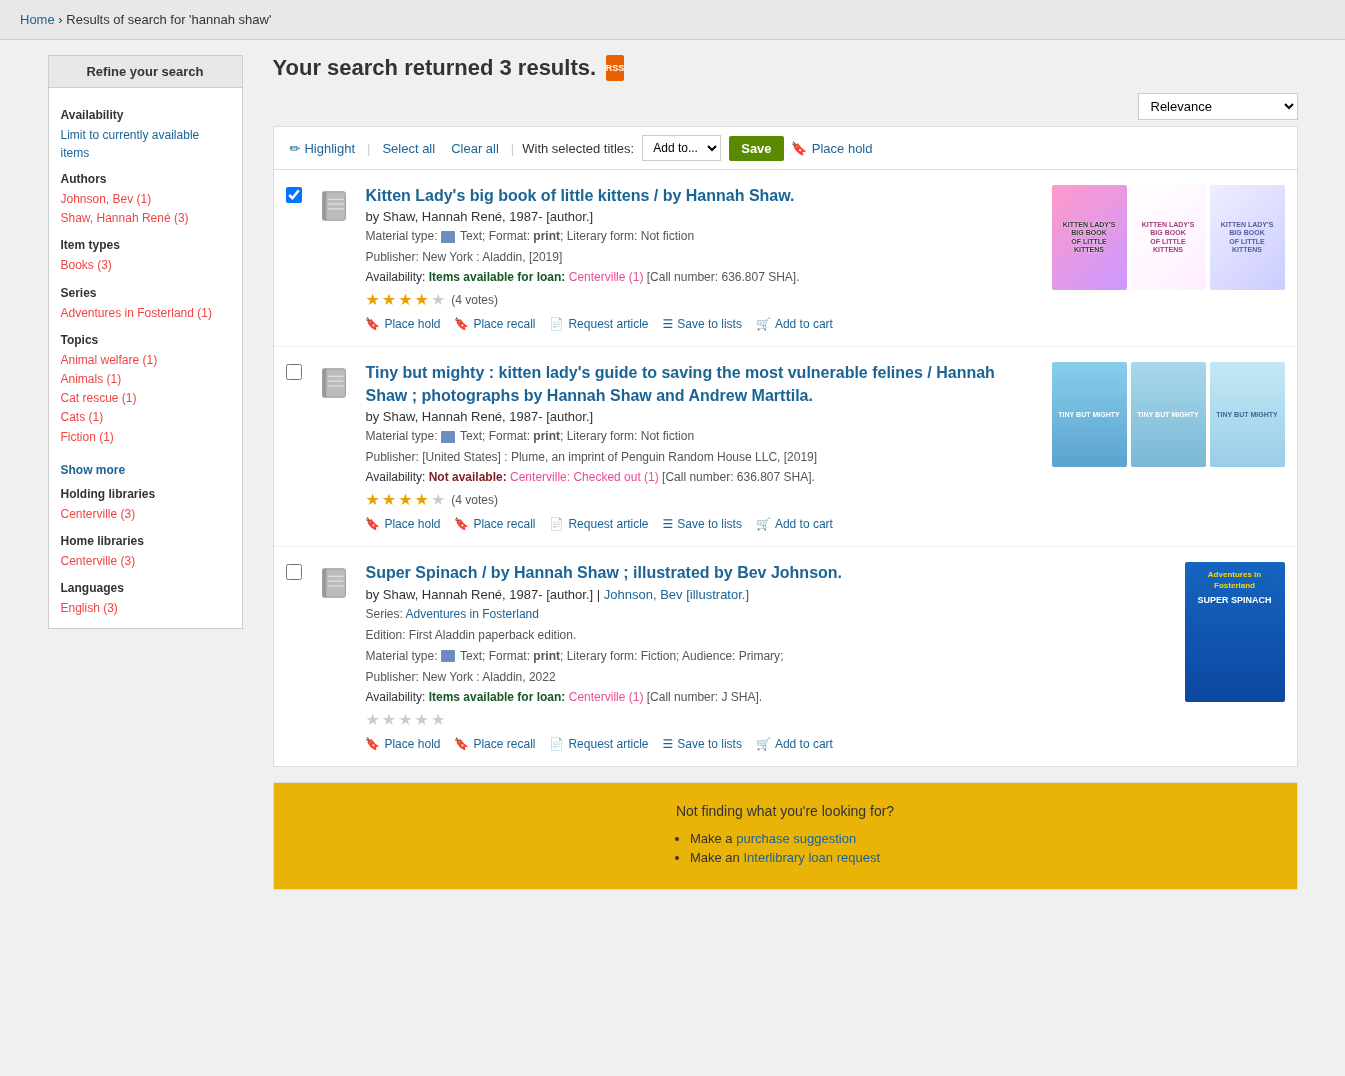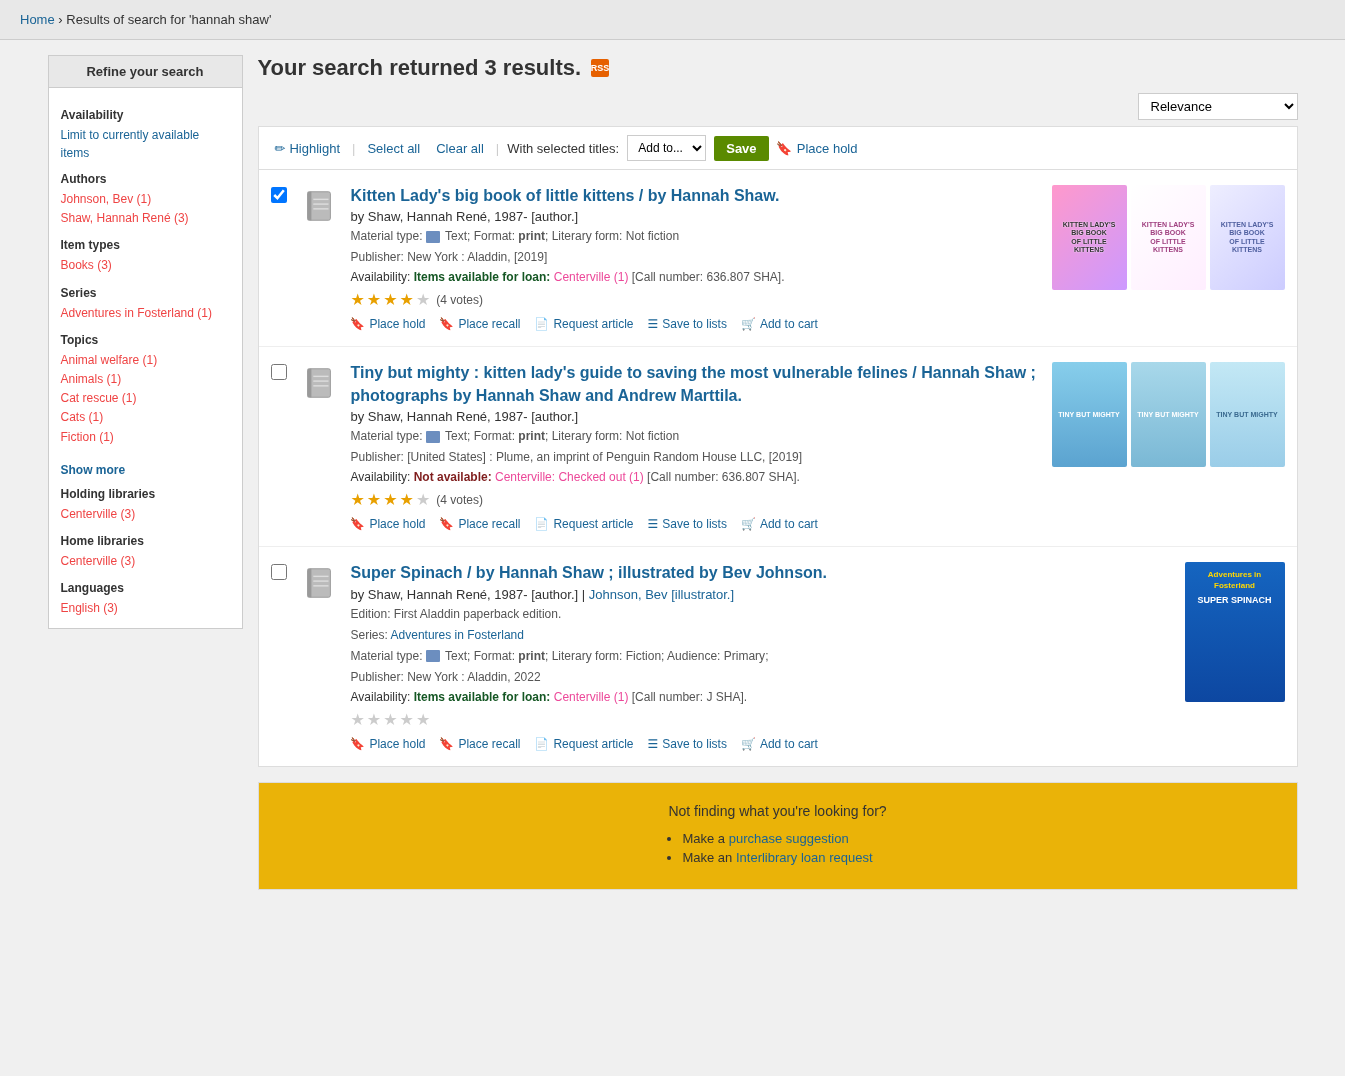--- a/index.html
+++ b/index.html
@@ -13,21 +13,21 @@
       border-bottom: 1px solid #ccc;
     }
     .breadcrumb a { color: #1a6496; text-decoration: none; }
 
     
     .main-layout {
       display: flex;
       max-width: 1280px;
       margin: 0 auto;
       padding: 15px;
-      gap: 15px;
+      gap: 30px;
     }
 
     
     .sidebar {
       width: 195px;
       flex-shrink: 0;
     }
     .sidebar-title {
       background: #e8e8e8;
       border: 1px solid #ccc;
@@ -82,21 +82,21 @@
       margin-bottom: 12px;
     }
     .search-header h1 {
       font-size: 22px;
       font-weight: bold;
       color: #333;
       text-align: right;
     }
     .rss-icon {
       width: 18px;
-      height: 18px;
+      height: 26px;
       background: #e66000;
       border-radius: 2px;
       display: inline-flex;
       align-items: center;
       justify-content: center;
       color: white;
       font-size: 10px;
     }
 
     
@@ -564,24 +564,24 @@
           </svg>
         </div>
         <div class="result-details">
           <a href="#" class="result-title">Super Spinach / by Hannah Shaw ; illustrated by Bev Johnson.</a>
           <div class="result-author">
             <span>by Shaw, Hannah René, 1987- [author.]</span>
             <span> | </span>
             <a href="#" style="color:#1a6496;text-decoration:none;">Johnson, Bev [illustrator.]</a>
           </div>
           <div class="result-meta">
+            Series: <a href="#" class="series-link">Adventures in Fosterland</a>
+          </div>
+          <div class="result-meta">
             Edition: <span>First Aladdin paperback edition.</span>
-          </div>
-          <div class="result-meta">
-            Series: <a href="#" class="series-link">Adventures in Fosterland</a>
           </div>
           <div class="result-meta">
             Material type: <span class="mat-icon"></span> <span>Text</span>; Format: <strong>print</strong>; Literary form: <span>Fiction</span>; Audience: <span>Primary</span>;
           </div>
           <div class="result-meta">
             Publisher: <span>New York : Aladdin, 2022</span>
           </div>
           <div class="result-availability">
             <span>Availability:</span>
             <span class="avail-green">Items available for loan:</span>

